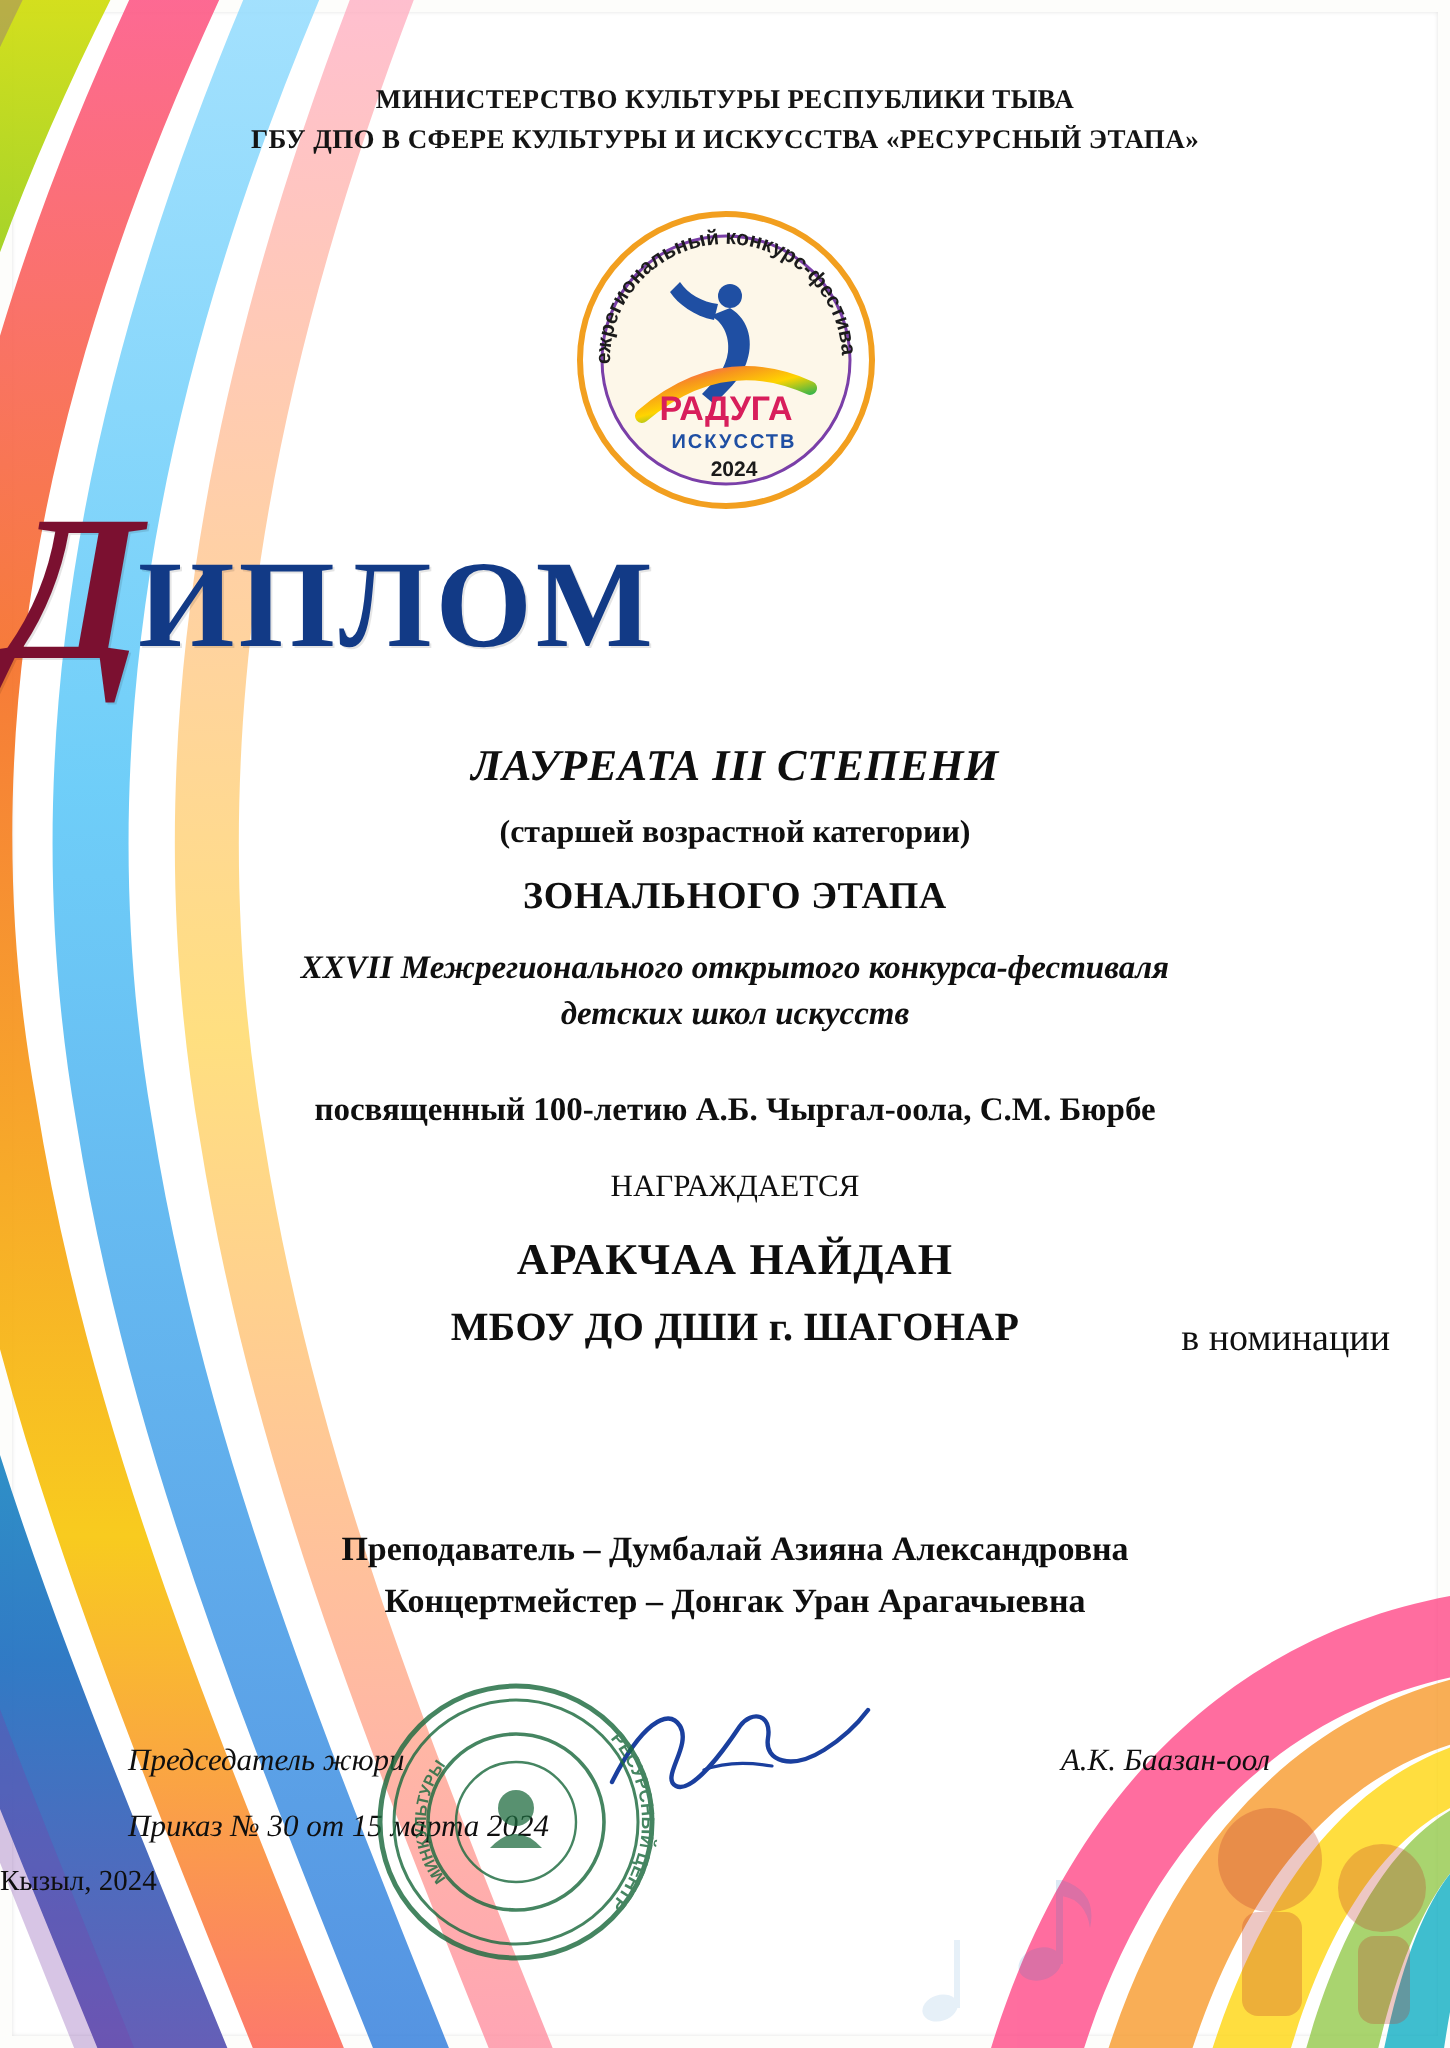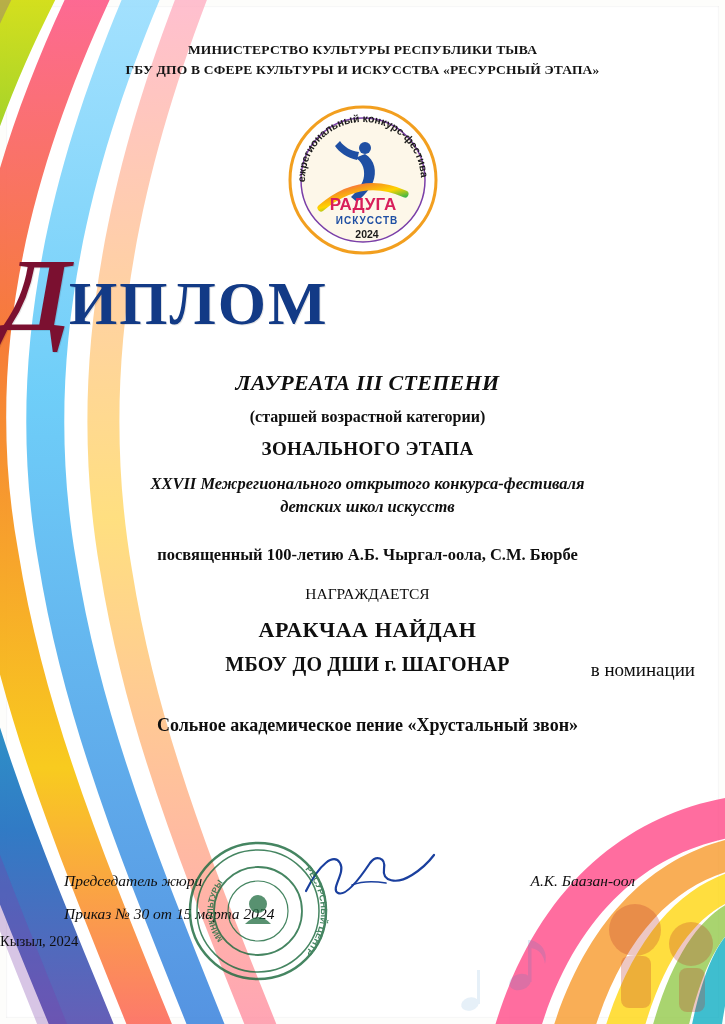--- a/index.html
+++ b/index.html
@@ -322,22 +322,23 @@
     <div class="line stage">ЗОНАЛЬНОГО ЭТАПА</div>
     <div class="line agecat">(старшей возрастной категории)</div>
     <div class="line festline1">XXVII Межрегионального открытого конкурса-фестиваля</div>
     <div class="line festline2">детских школ искусств</div>
     <div class="line dedication">посвященный 100-летию А.Б. Чыргал-оола, С.М. Бюрбе</div>
 
     <div class="line awarded">НАГРАЖДАЕТСЯ</div>
     <div class="line school">МБОУ ДО ДШИ г. ШАГОНАР</div>
     <div class="line person">АРАКЧАА НАЙДАН</div>
     <div class="line nomlabel">в номинации</div>
-    <div class="line nomination">Сольное академическое пение «Хрустальный звон»</div>
-
+
+    <div class="line teacher">Преподаватель – Думбалай Азияна Александровна</div>
+    <div class="line accomp">Концертмейстер – Донгак Уран Арагачыевна</div>
 
     <div class="sig-left">Председатель жюри</div>
     <div class="sig-right">А.К. Баазан-оол</div>
     <div class="order">Приказ № 30 от 15 марта 2024</div>
     <div class="city">Кызыл, 2024</div>
 
     <div class="signature">
       <svg width="140" height="60" viewBox="0 0 140 60" xmlns="http://www.w3.org/2000/svg">
         <path d="M6 46 C 20 18, 34 8, 40 18 C 46 28, 30 44, 38 48 C 46 52, 62 30, 70 18 C 76 10, 86 12, 84 24 C 82 36, 96 40, 112 30 C 120 25, 128 18, 134 10" stroke="#1a3f9e" stroke-width="2.2" fill="none" stroke-linecap="round"></path>
         <path d="M52 40 C 62 36, 74 36, 86 38" stroke="#1a3f9e" stroke-width="1.6" fill="none" stroke-linecap="round"></path>

